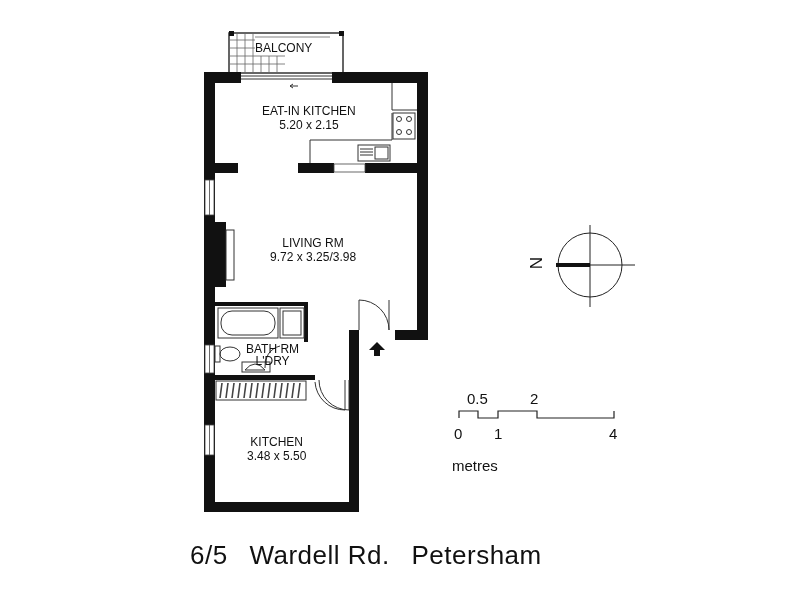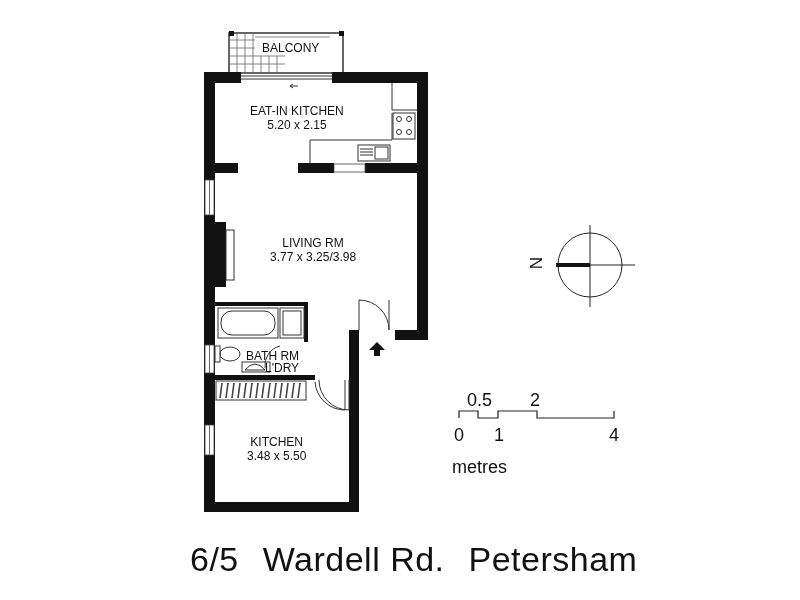--- a/index.html
+++ b/index.html
@@ -1,21 +1,21 @@
 <!DOCTYPE html>
 <html><head>
 <meta charset="utf-8">
 <style>
   html, body { margin: 0; padding: 0; background: #fff; }
   body { width: 800px; height: 600px; position: relative; overflow: hidden; font-family: "Liberation Sans", sans-serif; color: #111; }
   svg { position: absolute; left: 0; top: 0; }
   .lbl { position: absolute; font-size: 12px; line-height: 14px; text-align: center; color: #111; white-space: nowrap; }
-  .title { position: absolute; left: 190px; top: 540px; font-size: 34px; letter-spacing: 0.5px; white-space: nowrap; color: #111; }
+  .title { position: absolute; left: 190px; top: 540px; font-size: 26px; letter-spacing: 0.5px; white-space: nowrap; color: #111; }
   .title span { margin-right: 14px; }
-  .scale-num { position: absolute; font-size: 18px; color: #111; }
+  .scale-num { position: absolute; font-size: 15px; color: #111; }
 </style>
 </head>
 <body>
 
 <svg width="800" height="600" viewBox="0 0 800 600">
 
   <g>
     <rect x="229" y="33" width="114" height="40" fill="none" stroke="#333" stroke-width="1.5"></rect>
     <g stroke="#666" stroke-width="0.8">
       <line x1="229" y1="40" x2="255" y2="40"></line>
@@ -140,30 +140,30 @@
     <line x1="590" y1="225" x2="590" y2="307" stroke="#222" stroke-width="1"></line>
     <line x1="590" y1="265" x2="635" y2="265" stroke="#222" stroke-width="1"></line>
     <line x1="556" y1="265" x2="590" y2="265" stroke="#111" stroke-width="4"></line>
   </g>
 
   <g fill="none" stroke="#222" stroke-width="1.2">
     <polyline points="459,418 459,411 478,411 478,418 498,418 498,411 537,411 537,418 614,418 614,411"></polyline>
   </g>
 </svg>
 
-<div class="lbl" style="left:262px;top:41px;"><span>BALCONY</span></div>
-<div class="lbl" style="left:250px;top:104px;">
+<div class="lbl" style="left:255px;top:41px;"><span>BALCONY</span></div>
+<div class="lbl" style="left:262px;top:104px;">
   <div>EAT-IN KITCHEN</div>
   <div>5.20 x 2.15</div>
 </div>
 <div class="lbl" style="left:270px;top:236px;">
   <div>LIVING RM</div>
-  <div>3.77 x 3.25/3.98</div>
+  <div>9.72 x 3.25/3.98</div>
 </div>
-<div class="lbl" style="left:246px;top:350px;text-align:right;line-height:12px;">
+<div class="lbl" style="left:246px;top:343px;text-align:center;line-height:12px;">
   <div>BATH RM</div>
   <div>L'DRY</div>
 </div>
 <div class="lbl" style="left:247px;top:435px;">
   <div>KITCHEN</div>
   <div>3.48 x 5.50</div>
 </div>
 
 <div class="lbl" style="left:531px;top:256px;font-size:17px;transform:rotate(-90deg);">N</div>
 

